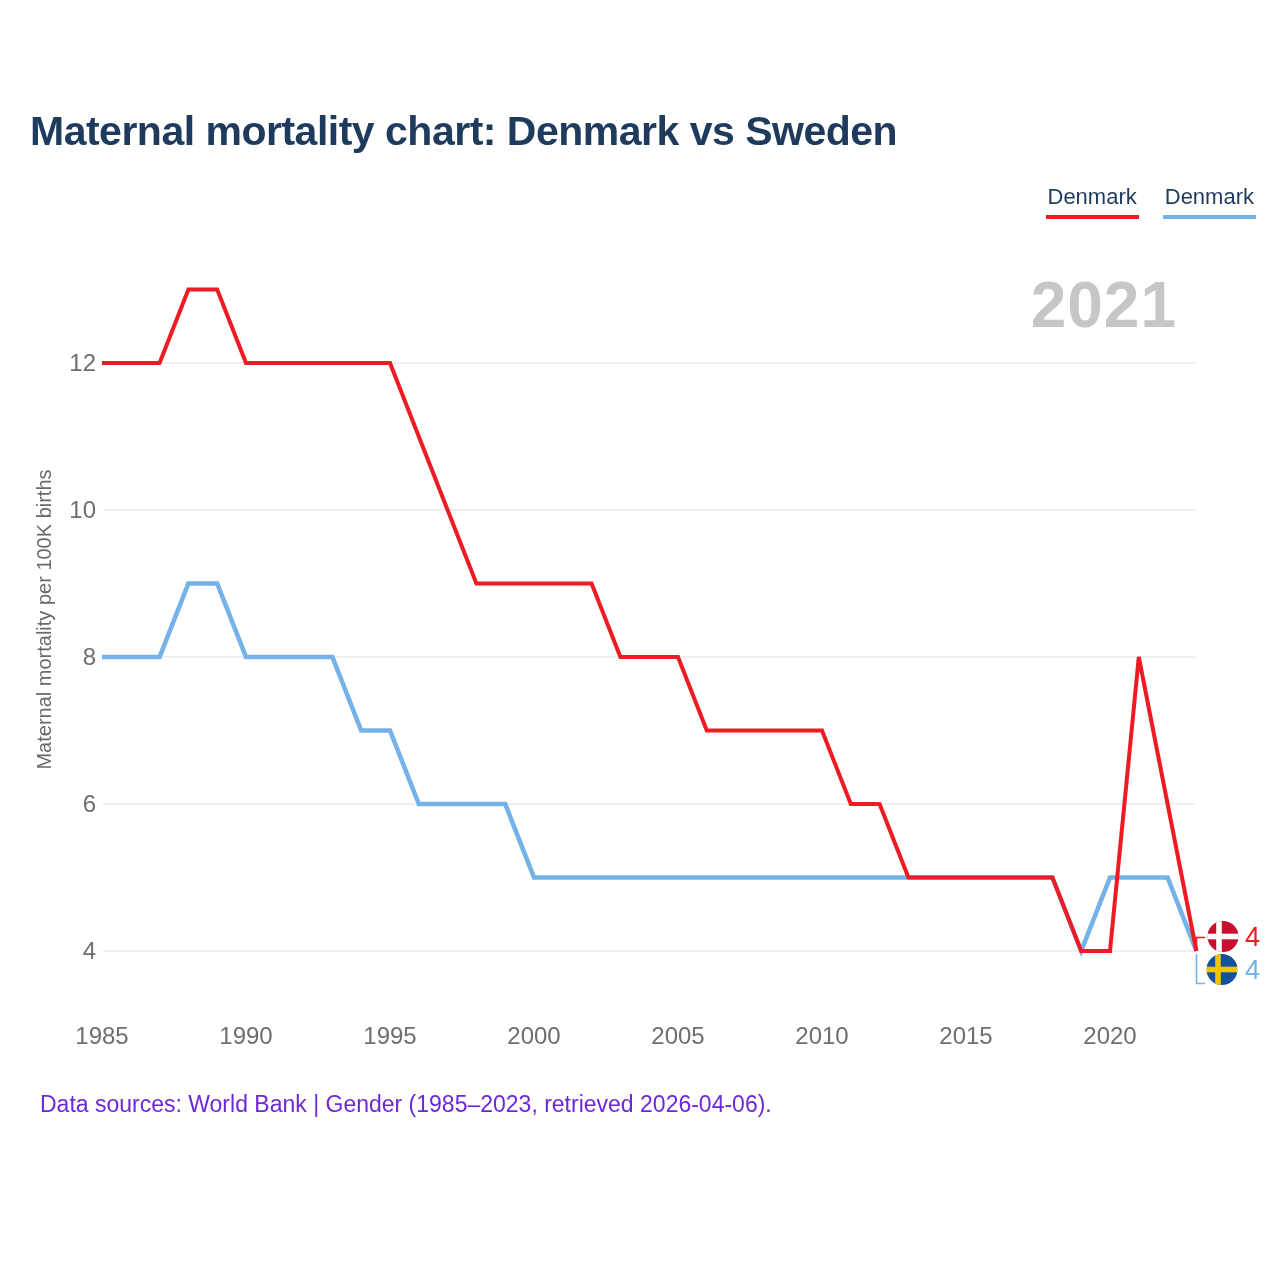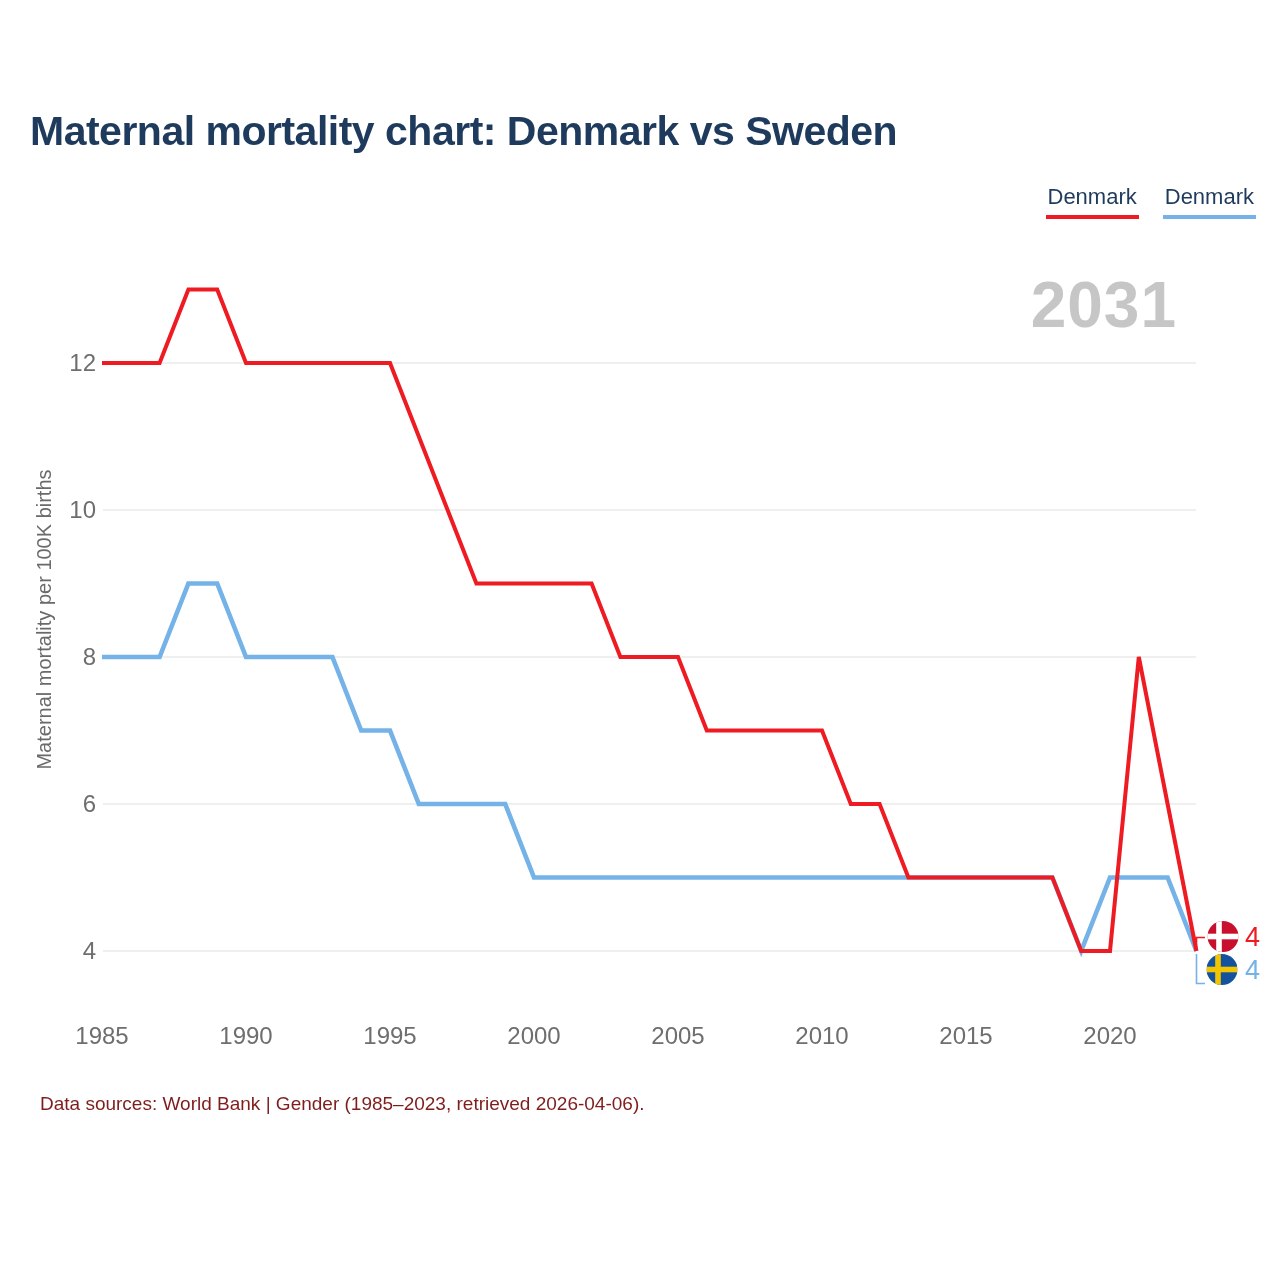--- a/index.html
+++ b/index.html
@@ -9,38 +9,38 @@
          color:#1e3a5c;letter-spacing:-0.5px;white-space:nowrap;}
   .legend{position:absolute;top:184px;right:24px;display:flex;gap:24px;
           font-size:22px;color:#1e3a5c;}
   .legend-item{border-bottom:4px solid #999;padding:0 2px 5px 2px;cursor:pointer;}
   .watermark{position:absolute;top:268px;right:103px;font-size:64px;font-weight:700;
              color:#c6c6c6;letter-spacing:1px;}
   .ytitle{position:absolute;left:-156px;top:608px;width:400px;text-align:center;
           transform:rotate(-90deg);font-size:20px;color:#6a6a6a;white-space:nowrap;}
   #chart-svg{position:absolute;left:0;top:0;}
   #chart-svg text{font-family:"Liberation Sans","DejaVu Sans",sans-serif;}
-  .footer{position:absolute;left:40px;top:1086px;font-size:19px;color:#7f1d1d;line-height:36px;}
+  .footer{position:absolute;left:40px;top:1086px;font-size:23px;color:#6d28d9;line-height:36px;}
 </style>
 </head>
 <body>
 
 <div class="page">
   <h1 class="title">Maternal mortality chart: Denmark vs Sweden</h1>
 
   <div class="legend">
     <div class="legend-item" style="border-bottom-color: rgb(238, 27, 34);">
       <span>Denmark</span>
     </div>
     <div class="legend-item" style="border-bottom-color: rgb(116, 178, 232);">
       <span>Denmark</span>
     </div>
   </div>
 
-  <div class="watermark">2031</div>
+  <div class="watermark">2021</div>
 
   <div class="ytitle">Maternal mortality per 100K births</div>
 
   <svg id="chart-svg" width="1280" height="1280" viewBox="0 0 1280 1280">
       <defs>
         <clipPath id="clip-dk">
           <circle cx="1223" cy="936.5" r="15.5"></circle>
         </clipPath>
         <clipPath id="clip-se">
           <circle cx="1222" cy="969.5" r="15.5"></circle>

